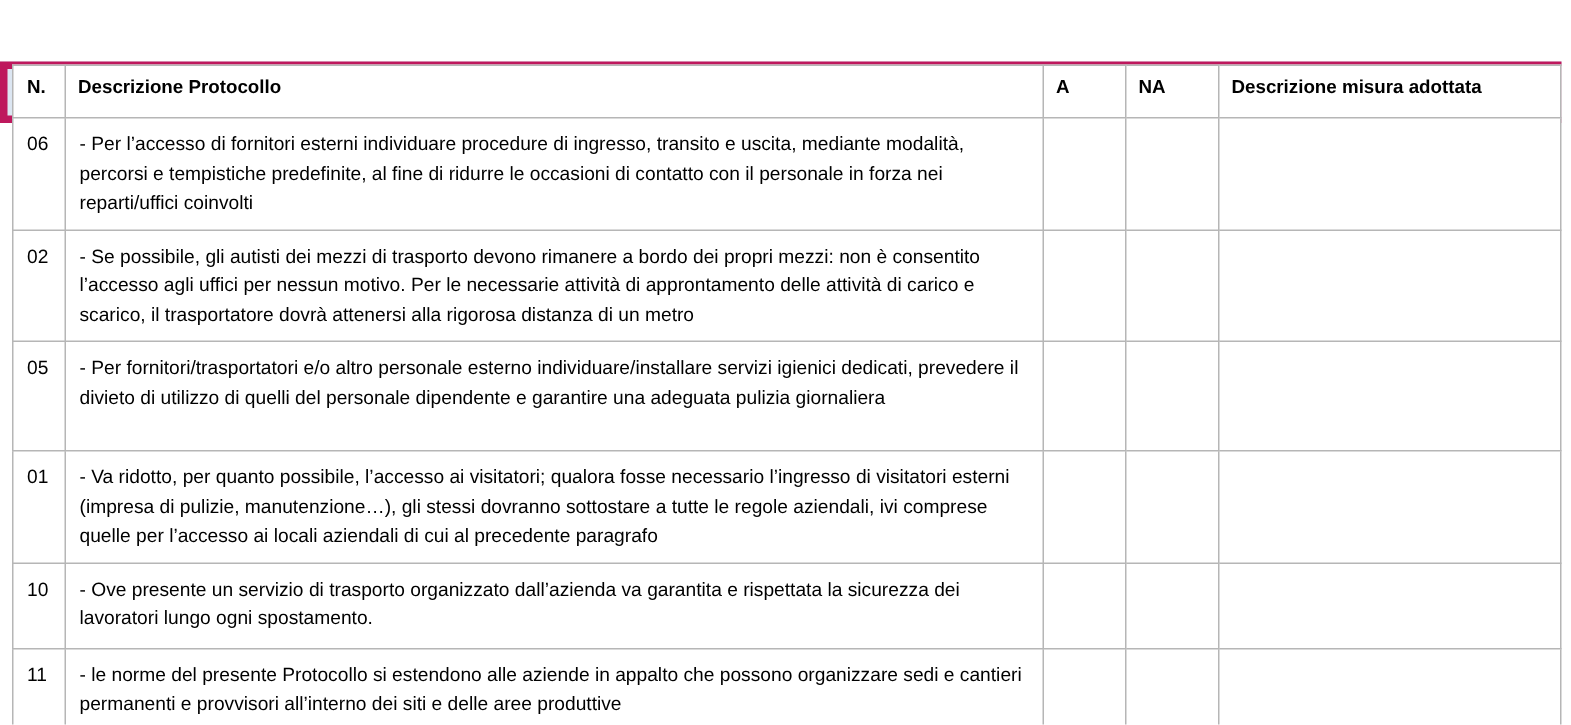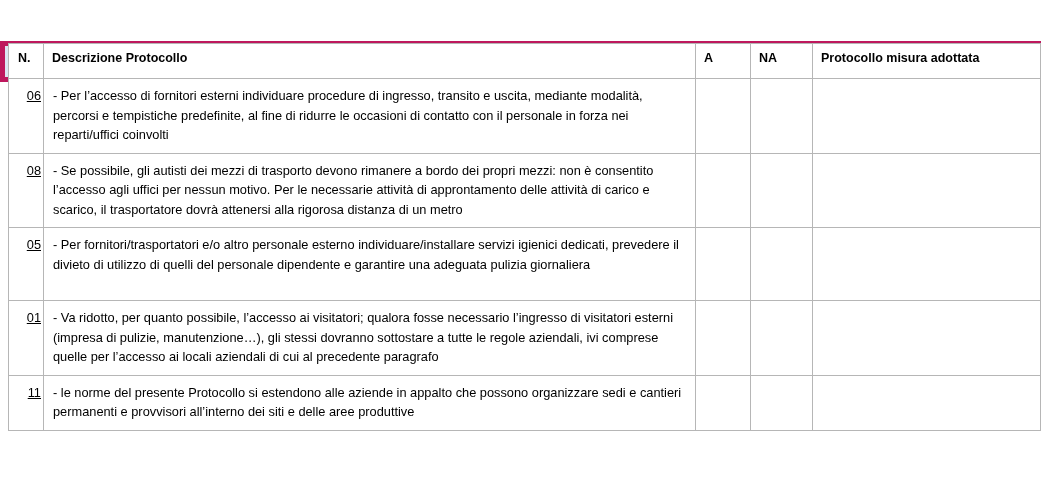--- a/index.html
+++ b/index.html
@@ -80,26 +80,25 @@
     white-space: nowrap;
   }
   thead th.th-num { padding-left: 9px; }
 
   tbody td {
     padding: 7px 8px 8px 8px;
     font-size: 12.8px;
     line-height: 19.5px;
   }
   tbody td.num {
-    text-align: right;
+    text-align: left;
     padding-left: 9px;
     padding-right: 2px;
     font-size: 12.8px;
     white-space: nowrap;
-    text-decoration: underline;
   }
   tbody td.desc {
     padding-left: 9px;
     padding-right: 8px;
     hyphens: none;
   }
   tbody td.blank { padding: 0; }
 
   
   tr.r-06 td { height: 74px; }
@@ -125,35 +124,35 @@
       <col class="c-a">
       <col class="c-na">
       <col class="c-mis">
     </colgroup>
     <thead>
       <tr>
         <th class="th-num">N.</th>
         <th>Descrizione Protocollo</th>
         <th>A</th>
         <th>NA</th>
-        <th>Protocollo misura adottata</th>
+        <th>Descrizione misura adottata</th>
       </tr>
     </thead>
     <tbody>
 
       <tr class="r-06">
         <td class="num">06</td>
         <td class="desc">- Per l’accesso di fornitori esterni individuare procedure di ingresso, transito e uscita, mediante modalità, percorsi e tempistiche predefinite, al fine di ridurre le occasioni di contatto con il personale in forza nei reparti/uffici coinvolti</td>
         <td class="blank"></td>
         <td class="blank"></td>
         <td class="blank"></td>
       </tr>
 
       <tr class="r-07">
-        <td class="num">08</td>
+        <td class="num">02</td>
         <td class="desc">- Se possibile, gli autisti dei mezzi di trasporto devono rimanere a bordo dei propri mezzi: non è consentito l’accesso agli uffici per nessun motivo. Per le necessarie attività di approntamento delle attività di carico e scarico, il trasportatore dovrà attenersi alla rigorosa distanza di un metro</td>
         <td class="blank"></td>
         <td class="blank"></td>
         <td class="blank"></td>
       </tr>
 
       <tr class="r-08">
         <td class="num">05</td>
         <td class="desc">- Per fornitori/trasportatori e/o altro personale esterno individuare/installare servizi igienici dedicati, prevedere il divieto di utilizzo di quelli del personale dipendente e garantire una adeguata pulizia giornaliera</td>
         <td class="blank"></td>
@@ -162,20 +161,27 @@
       </tr>
 
       <tr class="r-09">
         <td class="num">01</td>
         <td class="desc">- Va ridotto, per quanto possibile, l’accesso ai visitatori; qualora fosse necessario l’ingresso di visitatori esterni (impresa di pulizie, manutenzione…), gli stessi dovranno sottostare a tutte le regole aziendali, ivi comprese quelle per l’accesso ai locali aziendali di cui al precedente paragrafo</td>
         <td class="blank"></td>
         <td class="blank"></td>
         <td class="blank"></td>
       </tr>
 
+      <tr class="r-10">
+        <td class="num">10</td>
+        <td class="desc">- Ove presente un servizio di trasporto organizzato dall’azienda va garantita e rispettata la sicurezza dei lavoratori lungo ogni spostamento.</td>
+        <td class="blank"></td>
+        <td class="blank"></td>
+        <td class="blank"></td>
+      </tr>
 
       <tr class="r-11">
         <td class="num">11</td>
         <td class="desc">- le norme del presente Protocollo si estendono alle aziende in appalto che possono organizzare sedi e cantieri permanenti e provvisori all’interno dei siti e delle aree produttive</td>
         <td class="blank"></td>
         <td class="blank"></td>
         <td class="blank"></td>
       </tr>
 
     </tbody>

